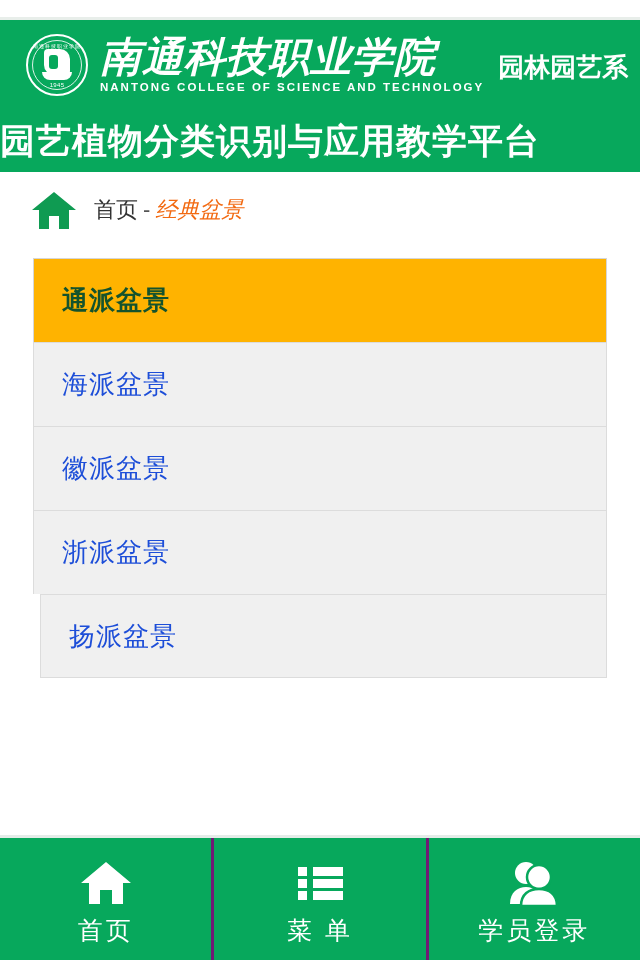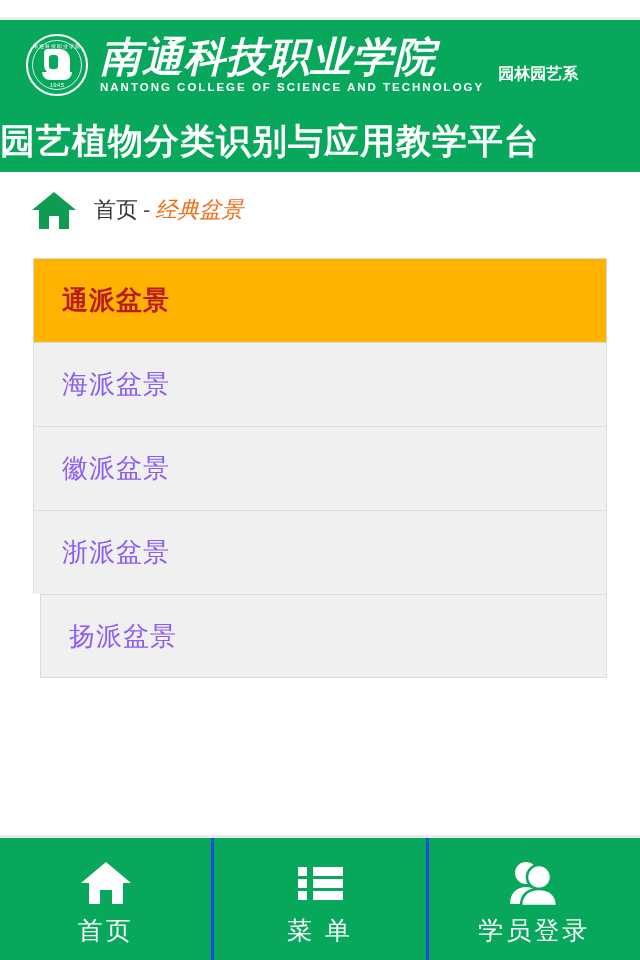--- a/index.html
+++ b/index.html
@@ -127,21 +127,21 @@
   .brand-en {
     font-size: 11.5px;
     font-weight: bold;
     color: #ffffff;
     letter-spacing: 2.0px;
     line-height: 1;
     margin-top: 3px;
     white-space: nowrap;
   }
   .brand-dept {
-    font-size: 16px;
+    font-size: 26px;
     font-weight: bold;
     color: #ffffff;
     white-space: nowrap;
     margin-left: 14px;
     margin-bottom: 9px;
     letter-spacing: 0px;
   }
 
   .header-title {
     position: absolute;
@@ -201,28 +201,28 @@
   }
   .list-item {
     height: 84px;
     background: #f0f0f0;
     border: 1px solid #dcdcdc;
     border-bottom: none;
     display: flex;
     align-items: center;
     padding-left: 28px;
     font-size: 26px;
-    color: #8b5cf6;
+    color: #1d4ed8;
     letter-spacing: 1px;
   }
   .list-item:last-child { border-bottom: 1px solid #dcdcdc; margin-left: 7px; }
   .list-item.active {
     background: #ffb300;
     border-color: #d6d6d6;
-    color: #b91c1c;
+    color: #14532d;
     font-weight: bold;
   }
 
   
   .bottomnav {
     position: absolute;
     left: 0;
     bottom: 0;
     width: 640px;
     height: 125px;
@@ -232,21 +232,21 @@
   }
   .nav-item {
     flex: 1 1 0;
     position: relative;
     display: flex;
     flex-direction: column;
     align-items: center;
     justify-content: center;
     padding-top: 6px;
   }
-  .nav-item + .nav-item { border-left: 3px solid #1d4ed8; }
+  .nav-item + .nav-item { border-left: 3px solid #701a75; }
   .nav-icon {
     width: 54px;
     height: 50px;
     position: relative;
     margin-bottom: 6px;
   }
   .nav-label {
     font-size: 25px;
     color: #ffffff;
     letter-spacing: 3px;

